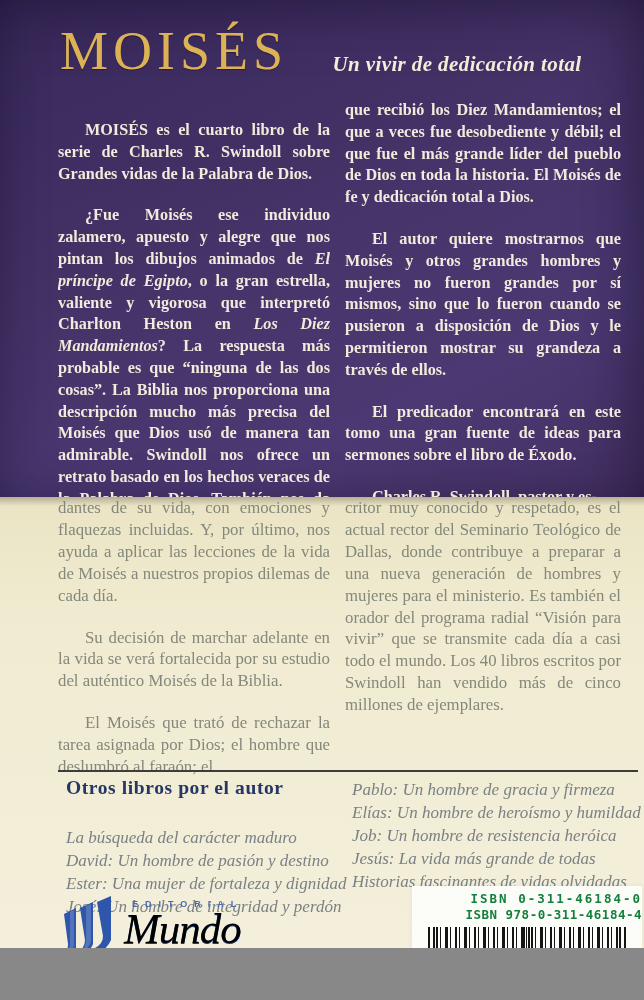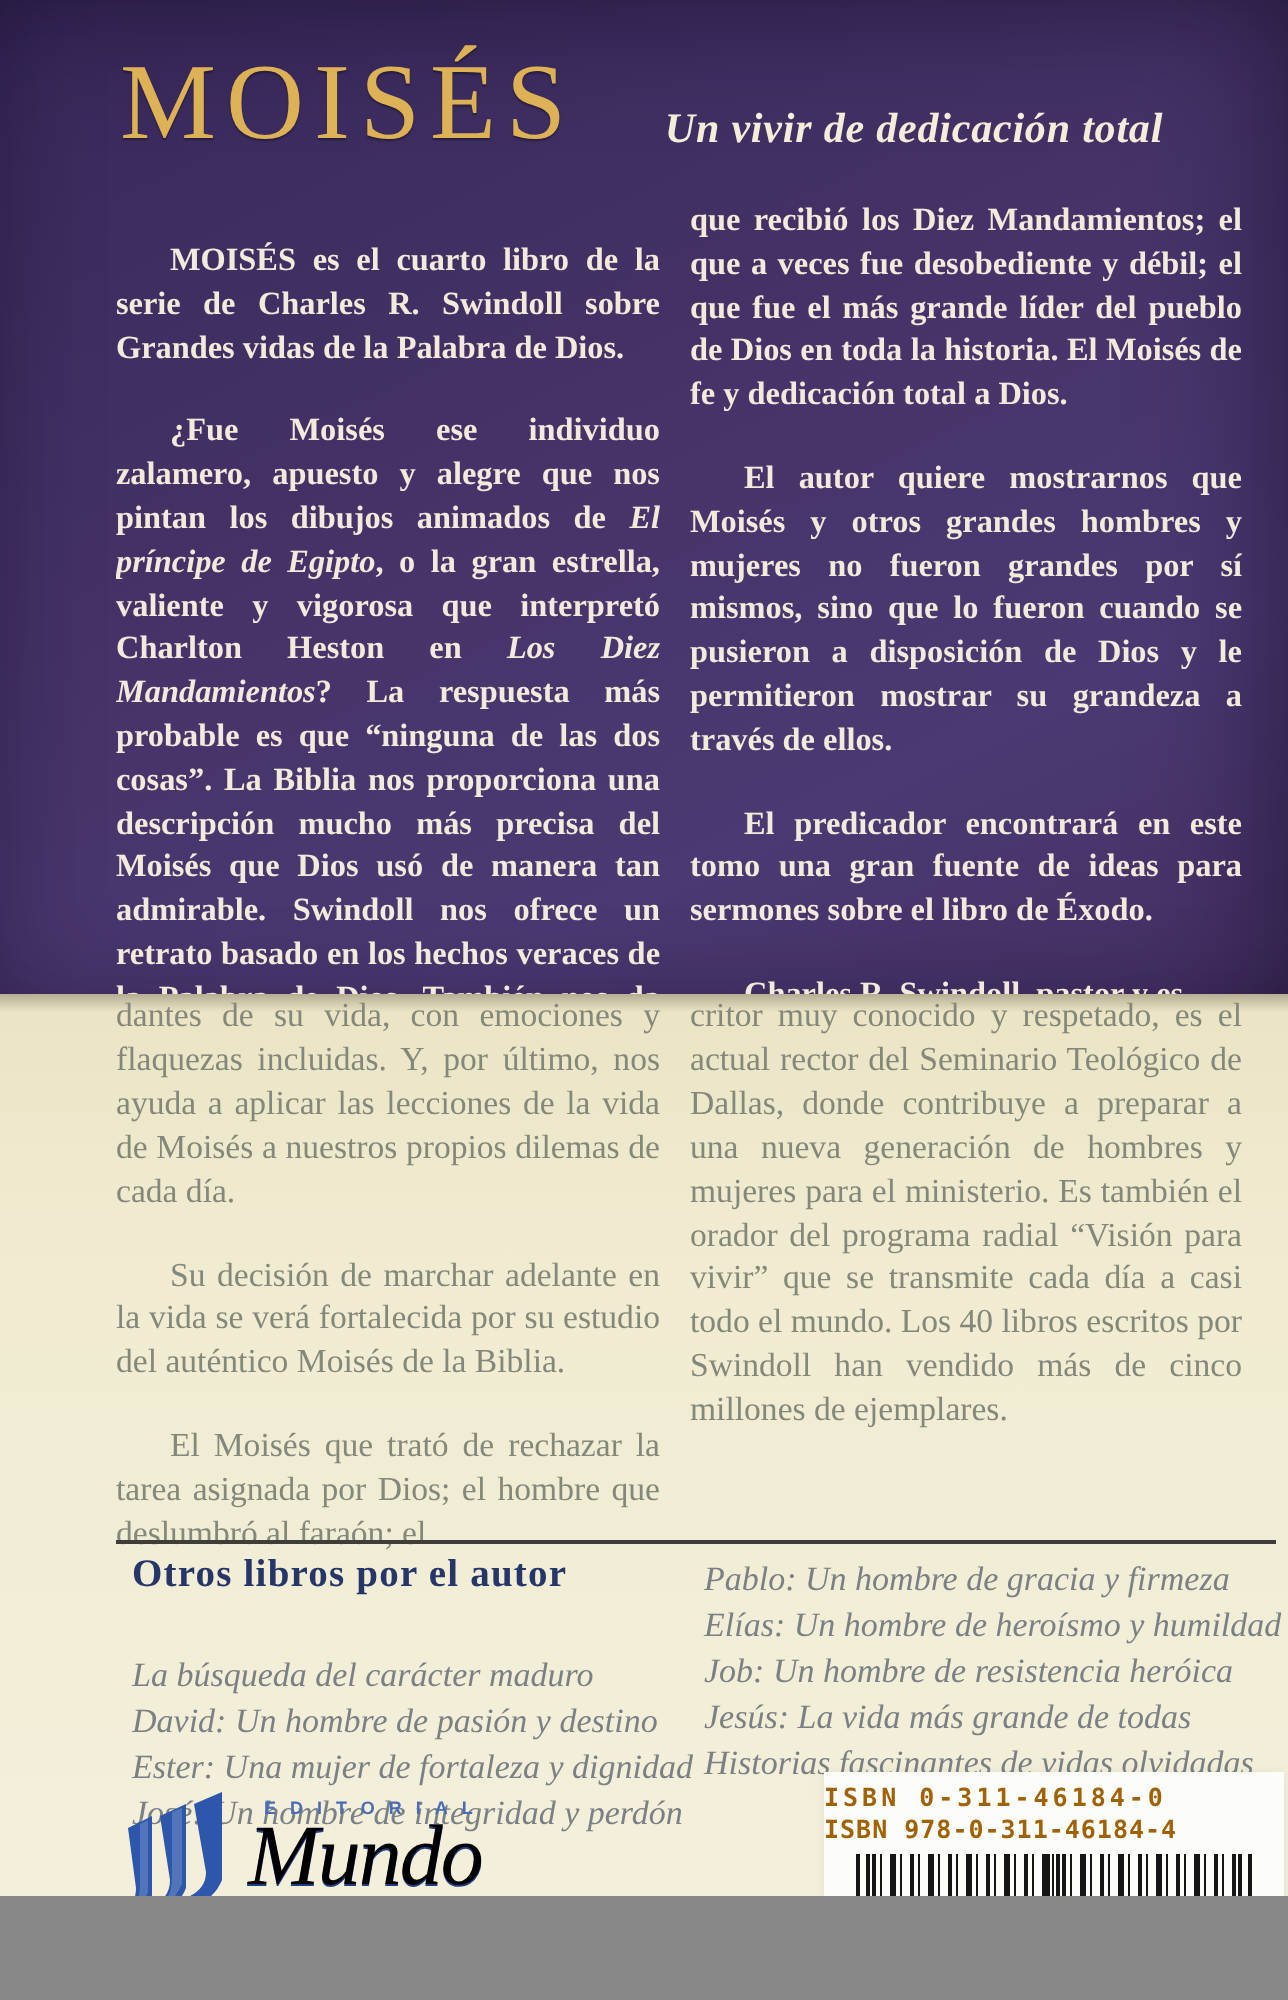--- a/index.html
+++ b/index.html
@@ -84,21 +84,21 @@
   }
   .catalog-code{
     position:absolute; left:337px; top:944px;
     font-size:22px; letter-spacing:1px; color:#70736a;
   }
   
   .barcode-box{
     position:absolute; left:412px; top:886px; width:230px; height:112px;
     background:#fcfcf8; box-shadow:0 0 6px rgba(0,0,0,.06);
   }
-  .isbn{font-family:"DejaVu Sans Mono", monospace; color:#a16207; text-align:left; font-weight:700;}
+  .isbn{font-family:"DejaVu Sans Mono", monospace; color:#15803d; text-align:right; font-weight:700;}
   .isbn1{font-size:12.5px; letter-spacing:2px; margin-top:5px;}
   .isbn2{font-size:12.5px; letter-spacing:.5px; margin-top:1px;}
   .bars-wrap{position:relative; margin:5px auto 0; width:198px; height:60px;}
   .bars-main{
     position:absolute; top:0; left:8px; right:8px; height:42px;
     background:repeating-linear-gradient(90deg,
       #151515 0 2px, transparent 2px 4px,
       #151515 4px 5px, transparent 5px 9px,
       #151515 9px 12px, transparent 12px 14px,
       #151515 14px 15px, transparent 15px 19px);

